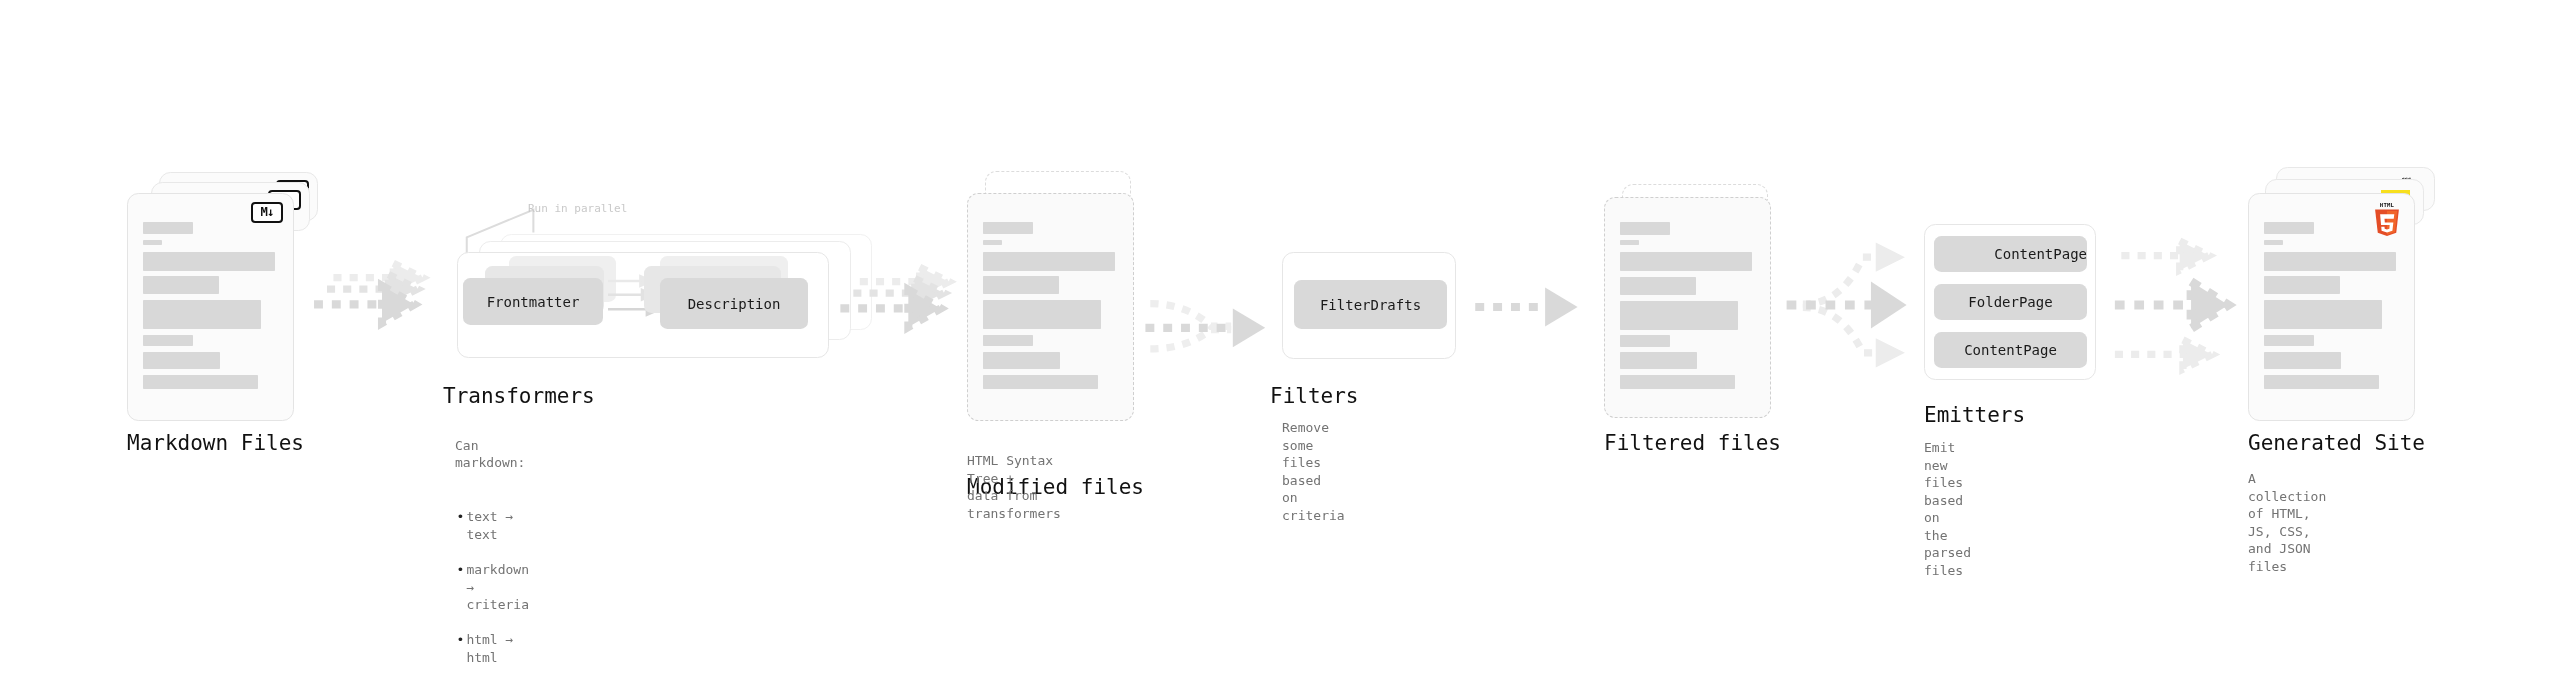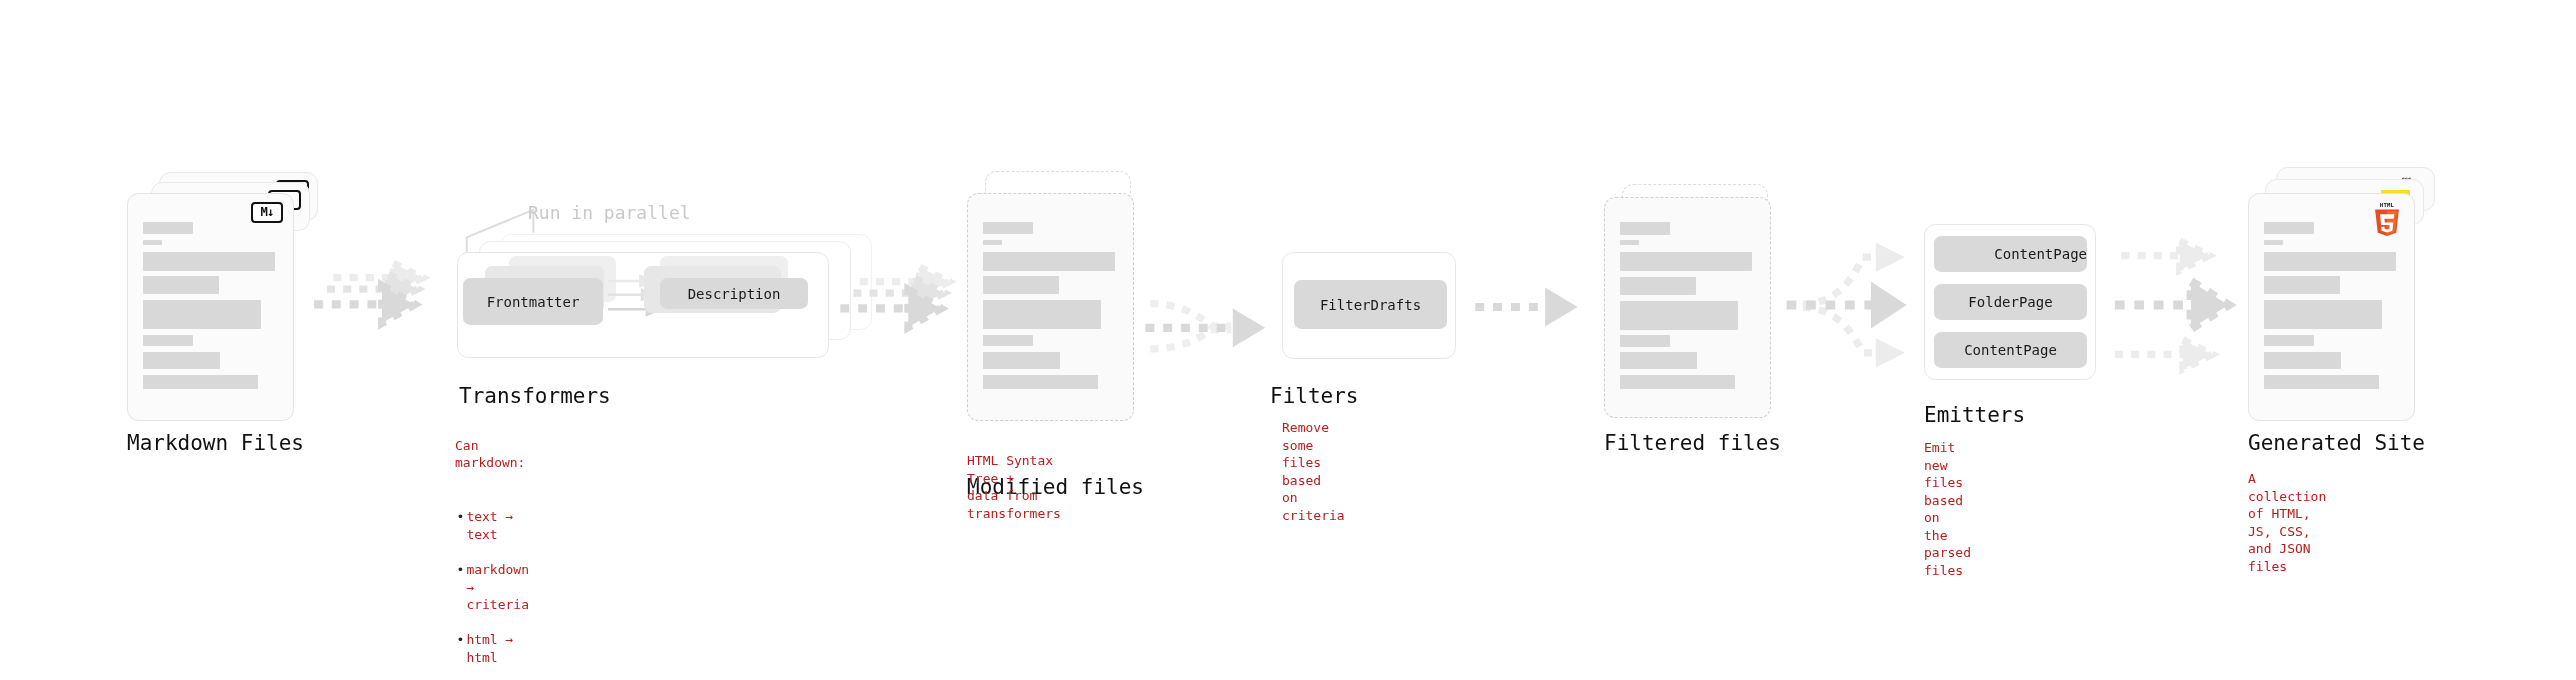--- a/index.html
+++ b/index.html
@@ -65,25 +65,25 @@
   .pill.l2 { background: #e7e7e7; }
   .pill.l3 { background: #efefef; }
 
   
   .title {
     position: absolute;
     font-size: 21px; color: #111; white-space: nowrap; letter-spacing: 0px;
   }
   .subtitle {
     position: absolute;
-    font-size: 13px; color: #b91c1c; line-height: 1.35; white-space: pre-line;
+    font-size: 13px; color: #737373; line-height: 1.35; white-space: pre-line;
   }
   .tiny-note {
     position: absolute;
-    font-size: 18px; color: #c9c9c9; white-space: nowrap;
+    font-size: 11px; color: #c9c9c9; white-space: nowrap;
   }
   ul.transform-list { list-style: none; margin-top: 1.6px; }
   ul.transform-list li { padding-left: 11.4px; position: relative; }
   ul.transform-list li:before {
     content: "\2022"; position: absolute; left: 1.6px; top: 0; color: #222;
   }
 
   svg { position: absolute; overflow: visible; }
 </style>
 </head>
@@ -166,25 +166,25 @@
           <polygon points="42,17 56,23 42,29"></polygon>
       </g>
       <g stroke="#d6d6d6" stroke-width="3" fill="#d6d6d6">
         <line x1="0" y1="41" x2="50" y2="41"></line>
           <polygon points="48,34 64,41 48,48"></polygon>
       </g>
     </svg>
 
     <div class="pill l3" style="left:660px; top:256px; width:128px; height:46px;"></div>
     <div class="pill l2" style="left:644px; top:266px; width:137px; height:47px;"></div>
-    <div class="pill" style="left:660px; top:278px; width:148px; height:31px;">
+    <div class="pill" style="left:660px; top:278px; width:148px; height:51px;">
       <span>Description</span>
     </div>
 
-    <div class="title" style="left:459px; top:384px;">Transformers</div>
+    <div class="title" style="left:443px; top:384px;">Transformers</div>
 
     <div class="subtitle" style="left:455px; top:419px;">
       <div>Can markdown:</div>
       <ul class="transform-list">
         <li>text → text</li>
         <li>markdown → criteria</li>
         <li>html → html</li>
       </ul>
     </div>
   </div>

